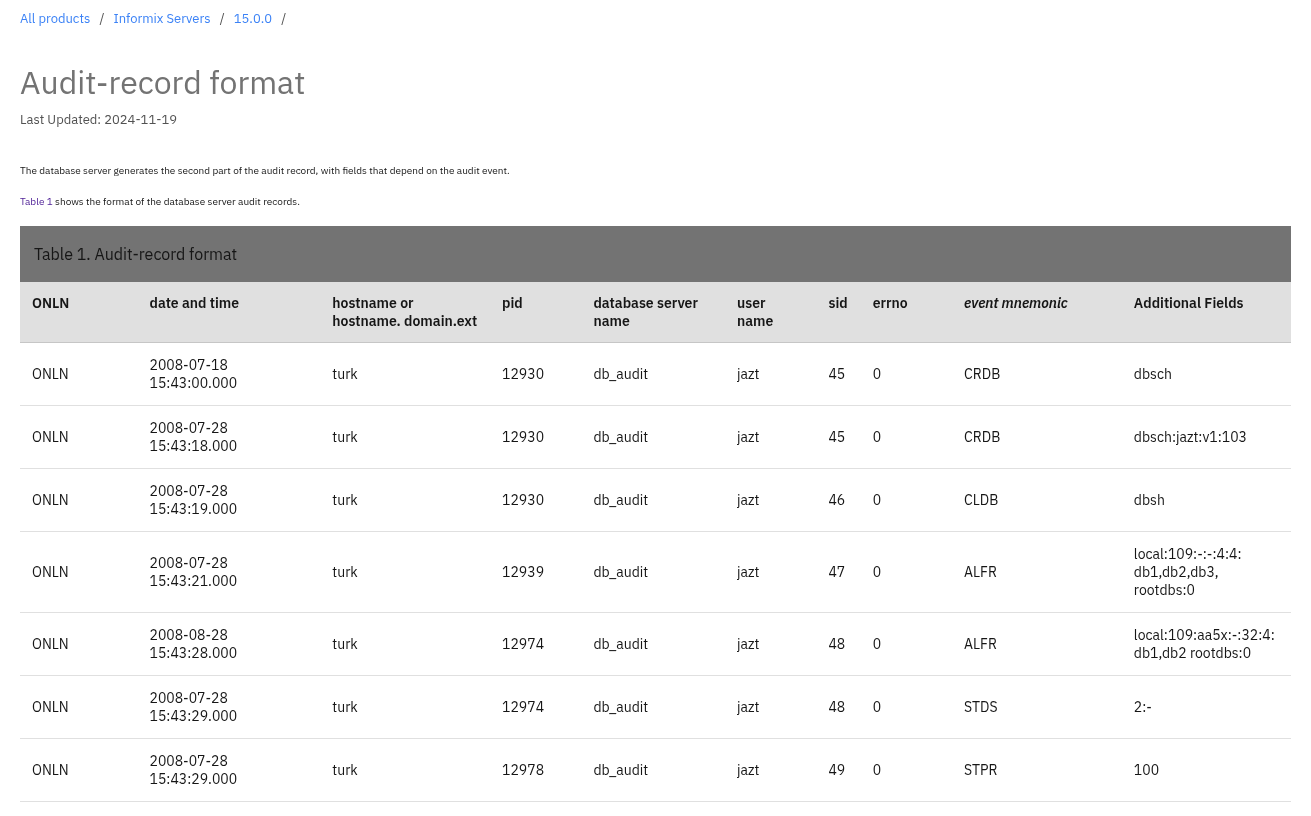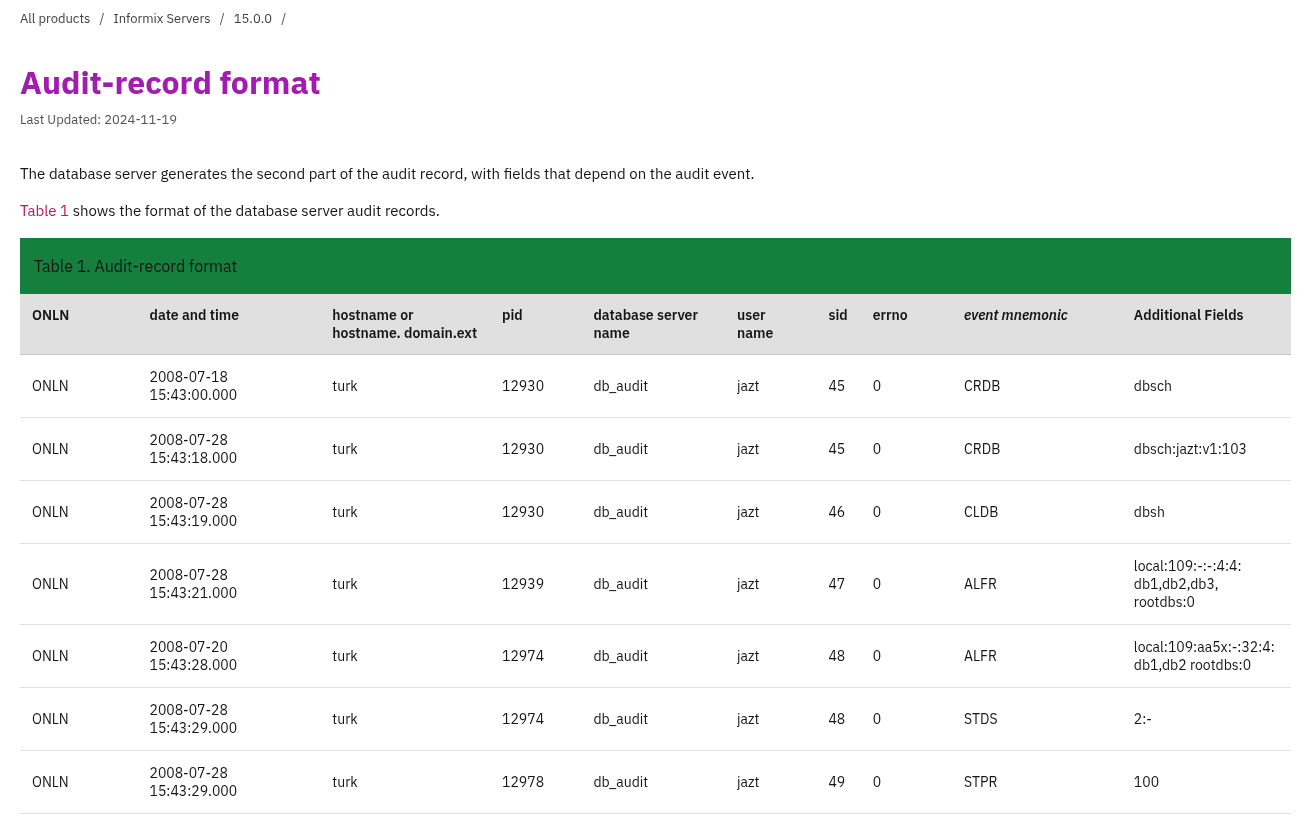--- a/index.html
+++ b/index.html
@@ -9,52 +9,52 @@
     font-family: "IBM Plex Sans", Arial, Helvetica, sans-serif;
     font-size: 14px;
     color: #161616;
     background: #fff;
   }
   .breadcrumb {
     padding: 10px 0;
     font-size: 13px;
   }
   .breadcrumb a {
-    color: #404040;
+    color: #3b82f6;
     text-decoration: none;
   }
   .breadcrumb span.sep {
     color: #525252;
     margin: 0 6px;
   }
   h1.page-title {
     font-size: 32px;
-    font-weight: 700;
+    font-weight: 400;
     margin: 24px 0 8px 0;
-    color: #a21caf;
+    color: #737373;
   }
   .last-updated {
     font-size: 13px;
     color: #525252;
     margin-bottom: 36px;
   }
   .intro-p {
-    font-size: 15px;
+    font-size: 10px;
     margin: 16px 0 18px 0;
     color: #161616;
   }
   a.inline-link {
-    color: #be185d;
+    color: #4c1d95;
     text-decoration: none;
   }
   .table-wrap {
     margin-top: 12px;
   }
   .table-caption {
-    background: #15803d;
+    background: #737373;
     padding: 18px 14px;
     font-size: 16px;
     font-weight: 400;
     color: #161616;
   }
   table.data-table {
     width: 100%;
     border-collapse: collapse;
     font-size: 14px;
   }
@@ -165,21 +165,21 @@
           <td>12939</td>
           <td>db_audit</td>
           <td>jazt</td>
           <td>47</td>
           <td>0</td>
           <td>ALFR</td>
           <td>local:109:-:-:4:4: db1,db2,db3, rootdbs:0</td>
         </tr>
         <tr>
           <td>ONLN</td>
-          <td>2008-07-20 15:43:28.000</td>
+          <td>2008-08-28 15:43:28.000</td>
           <td>turk</td>
           <td>12974</td>
           <td>db_audit</td>
           <td>jazt</td>
           <td>48</td>
           <td>0</td>
           <td>ALFR</td>
           <td>local:109:aa5x:-:32:4: db1,db2 rootdbs:0</td>
         </tr>
         <tr>

